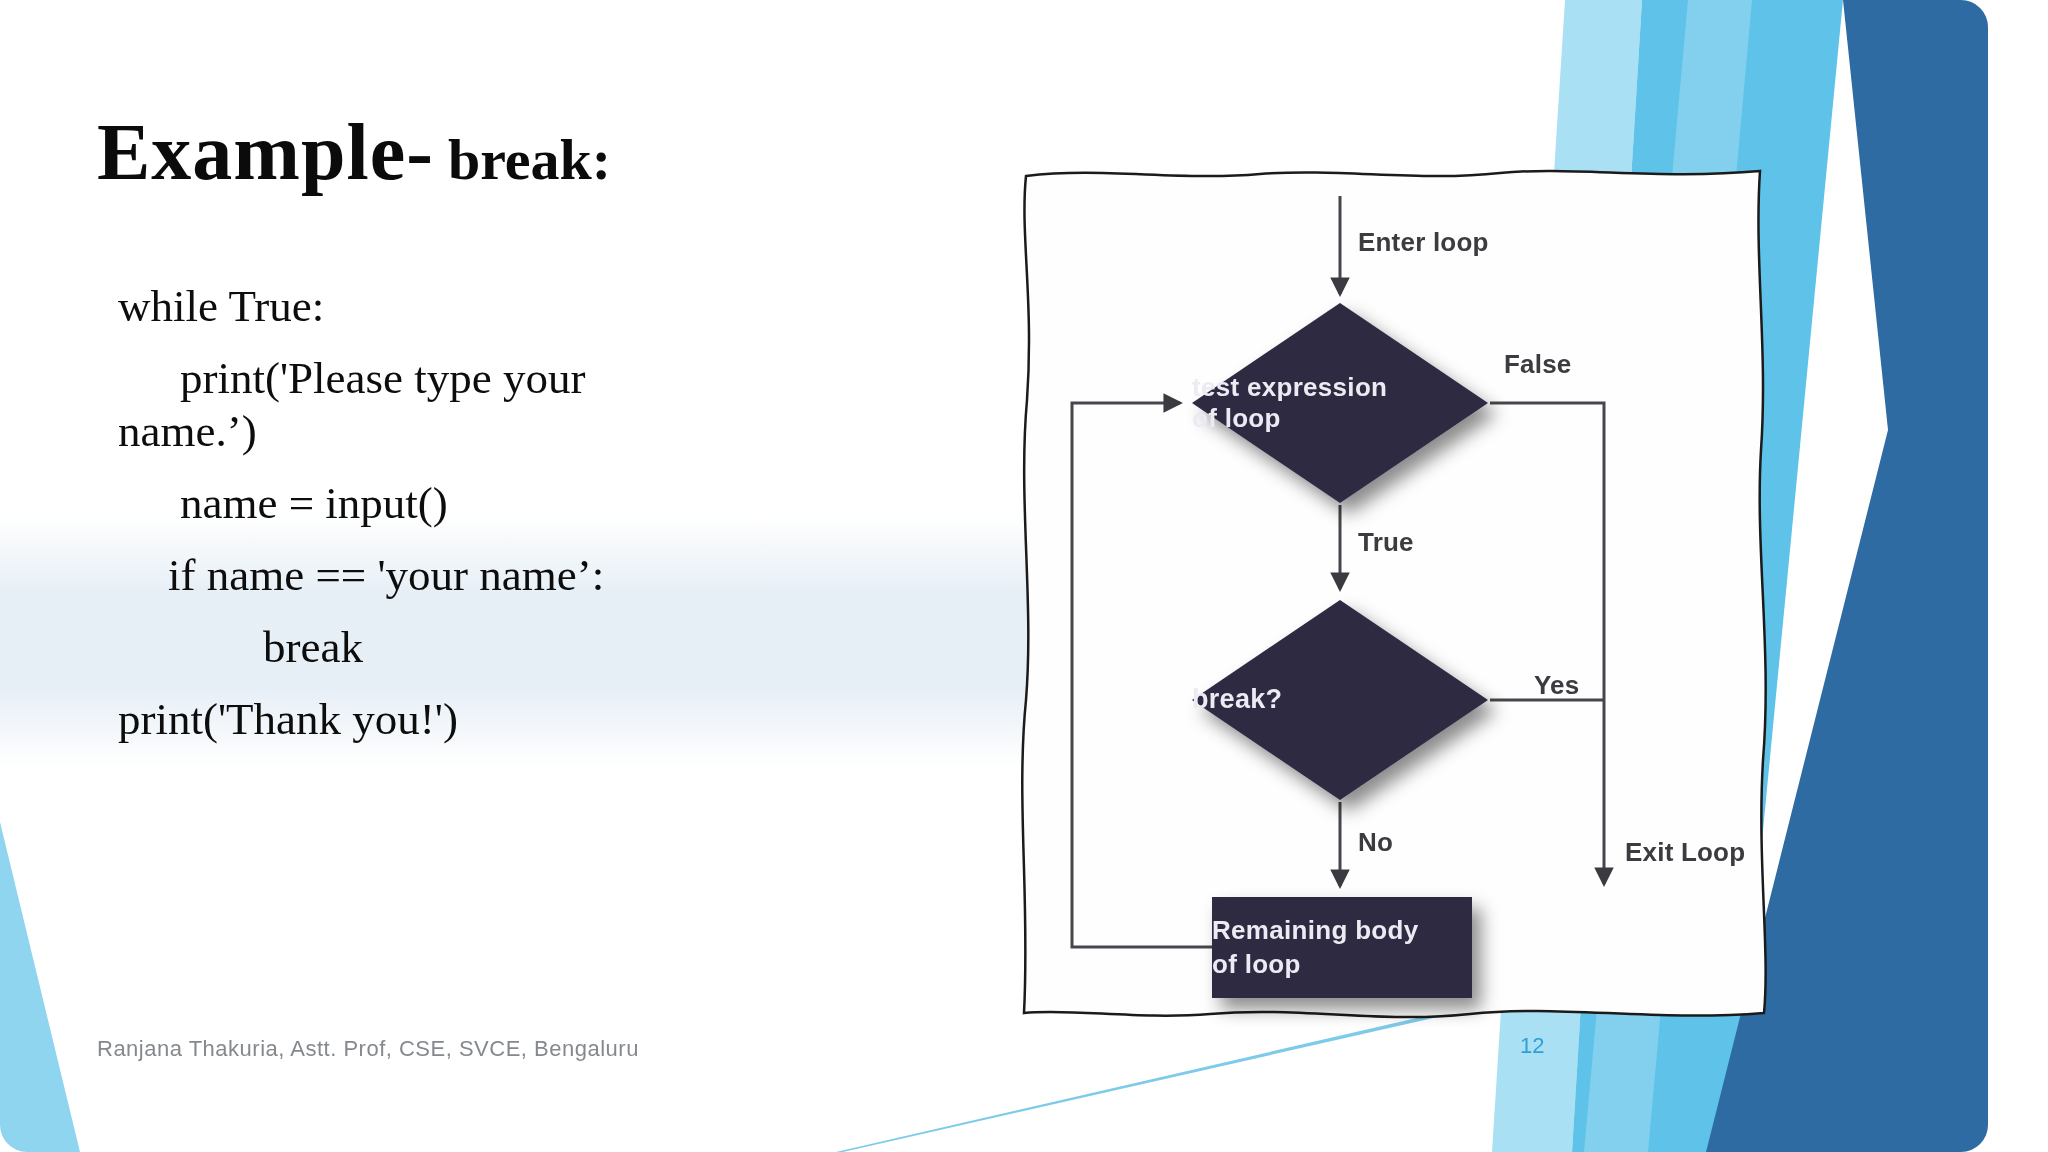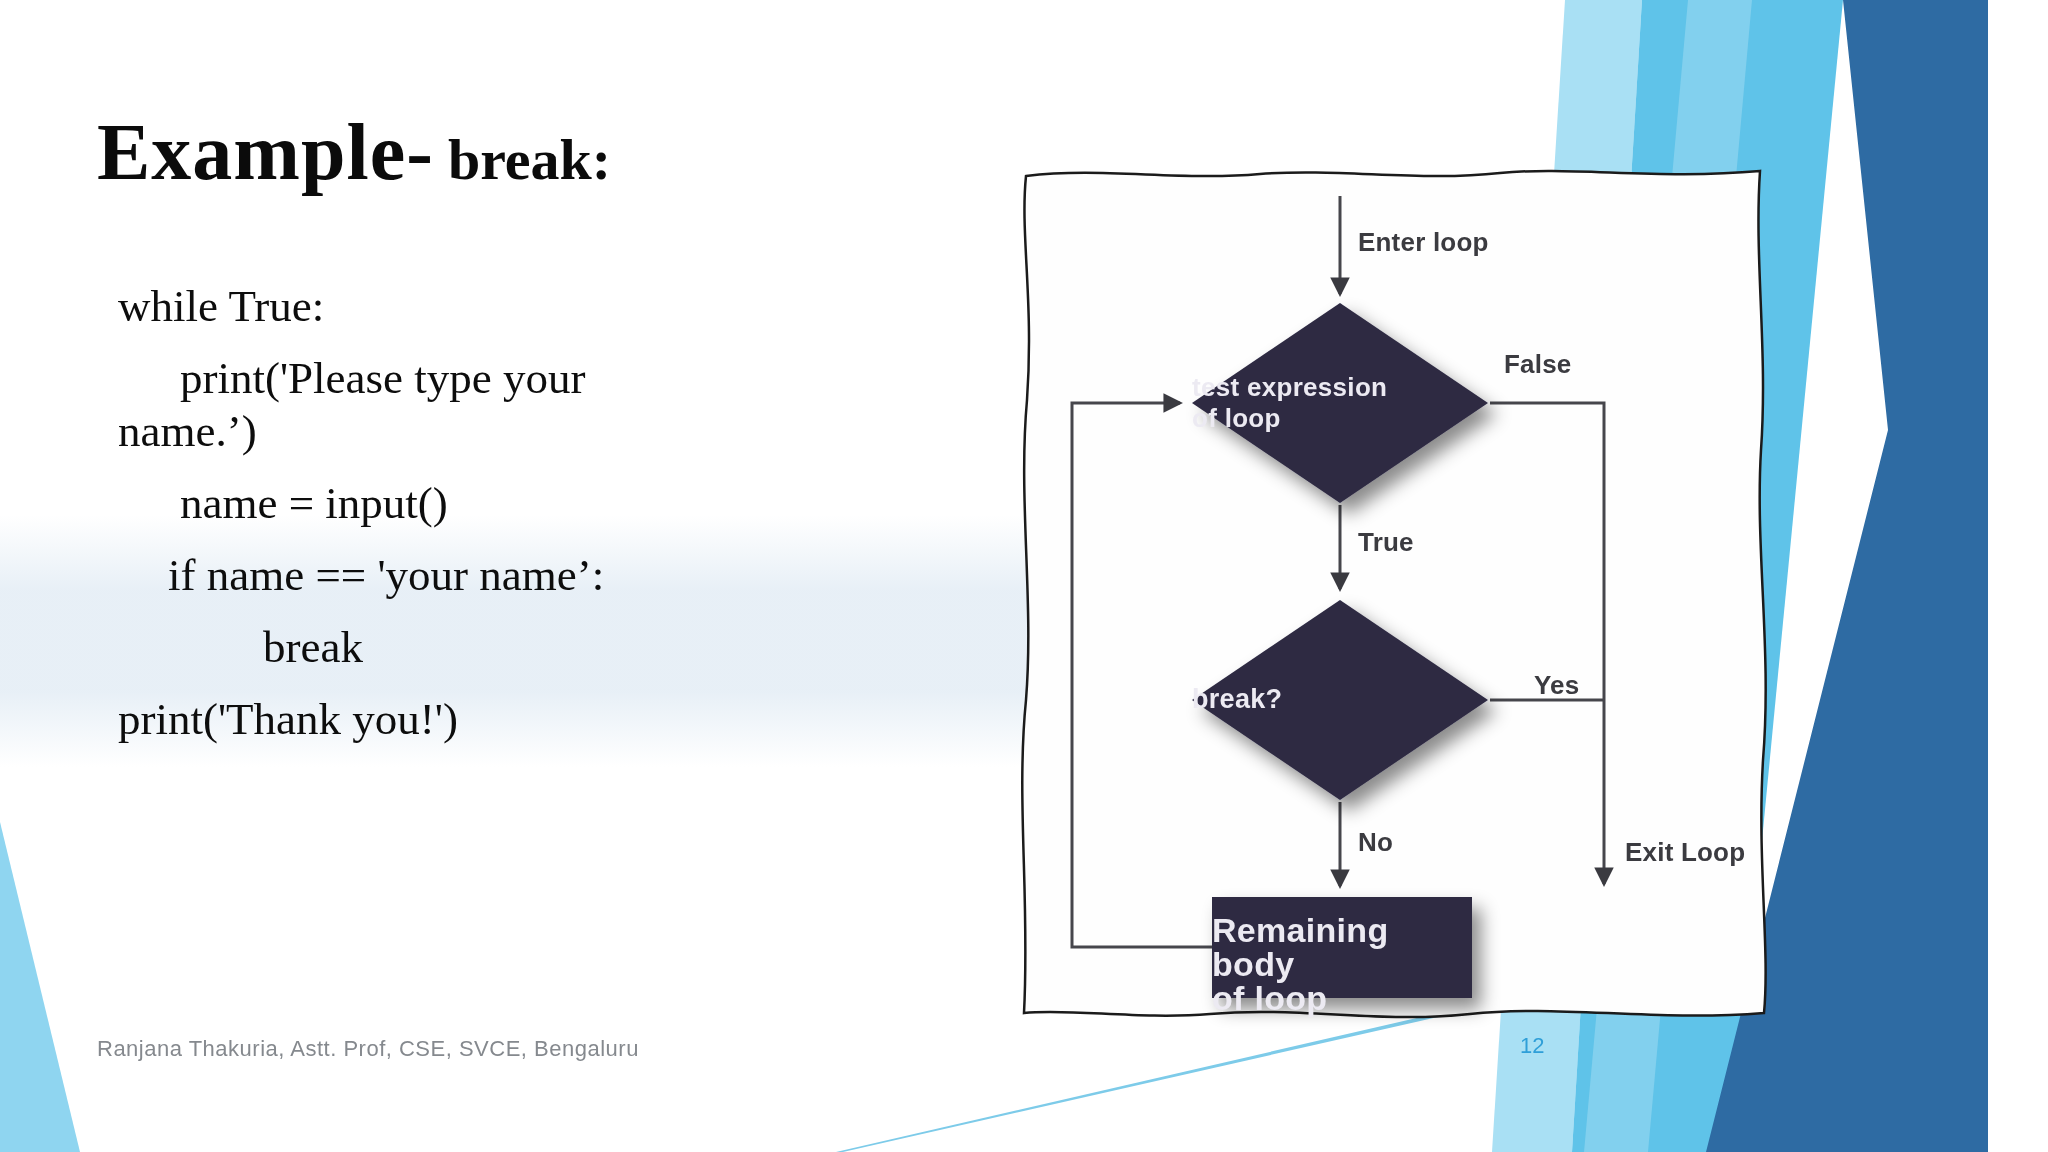--- a/index.html
+++ b/index.html
@@ -1,18 +1,18 @@
 <!DOCTYPE html>
 <html><head>
 <meta charset="utf-8">
 <style>
   html,body{margin:0;padding:0;background:#ffffff;}
   #slide{
     position:relative;width:1988px;height:1152px;overflow:hidden;
-    background:#ffffff;font-family:"Liberation Sans",sans-serif;
+    background:#ffffff;font-family:"Liberation Sans",sans-serif;border-radius:27px;
   }
   .abs{position:absolute;}
   
   .deco{position:absolute;inset:0;pointer-events:none;}
   .deco-pale-band{background:#a9e0f4;clip-path:polygon(1565px 0,1642px 0,1572px 1152px,1492px 1152px);}
   .deco-medium-band{background:#5fc3e9;clip-path:polygon(1642px 0,1843px 0,1732px 1152px,1572px 1152px);}
   .deco-light-streak{background:rgba(255,255,255,.22);clip-path:polygon(1688px 0,1752px 0,1648px 1152px,1584px 1152px);}
   .deco-dark{background:#2e6ba3;clip-path:polygon(1843px 0,2048px 0,2048px 1152px,1706px 1152px,1888px 430px);}
   .deco-thin-line{background:#7dcbe9;clip-path:polygon(836px 1152px,843px 1152px,1504px 1002px,1499px 999px);}
   .deco-left-wedge{background:#8fd5f0;clip-path:polygon(0 822px,80px 1152px,0 1152px);}
@@ -26,21 +26,21 @@
   .code-line{position:absolute;font-family:"Liberation Serif",serif;font-size:45px;color:#0d0d0d;white-space:pre;line-height:1;}
   
   .footer-author{left:97px;top:1036px;font-size:22px;color:#85898e;letter-spacing:.5px;}
   .footer-page{left:1520px;top:1033px;font-size:22px;color:#2f9fd8;}
   
   .fc-label{position:absolute;font-size:26px;font-weight:700;color:#3b3b40;white-space:nowrap;letter-spacing:.2px;}
   .node-text{position:absolute;color:#eceaf2;font-weight:700;letter-spacing:.3px;}
   .node-text .ln{display:block;}
   .test-text{left:1192px;top:372px;width:296px;font-size:26px;line-height:31px;}
   .break-text{left:1192px;top:686px;width:296px;font-size:27px;line-height:27px;}
-  .body-text{left:1212px;top:913px;width:260px;font-size:34px;line-height:34px;}
+  .body-text{left:1212px;top:913px;width:260px;font-size:26px;line-height:34px;}
   svg{display:block;}
 </style>
 </head>
 <body>
 
 <div id="slide">
 
   <div class="deco deco-pale-band"></div>
   <div class="deco deco-medium-band"></div>
   <div class="deco deco-light-streak"></div>

